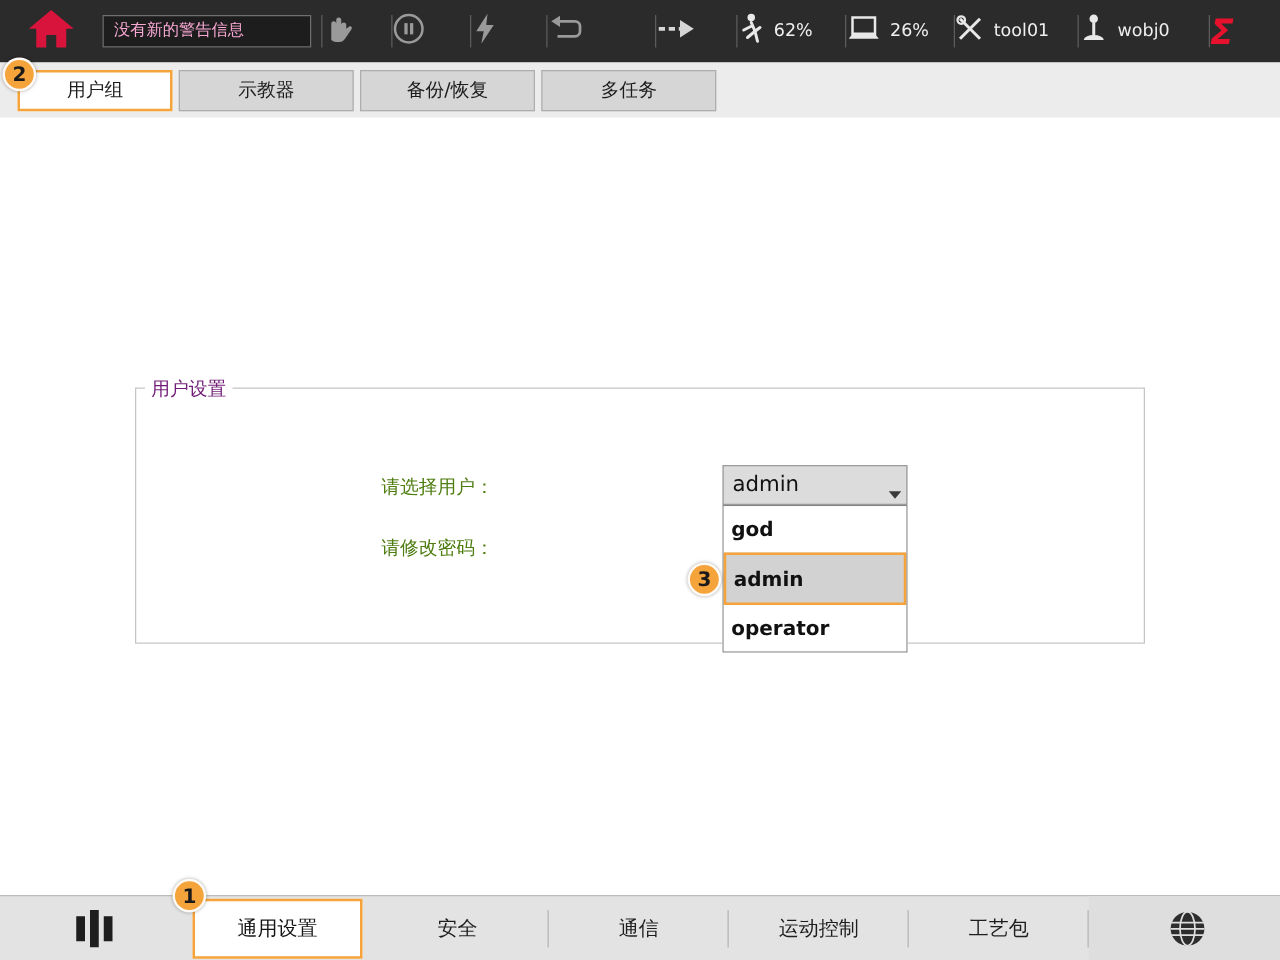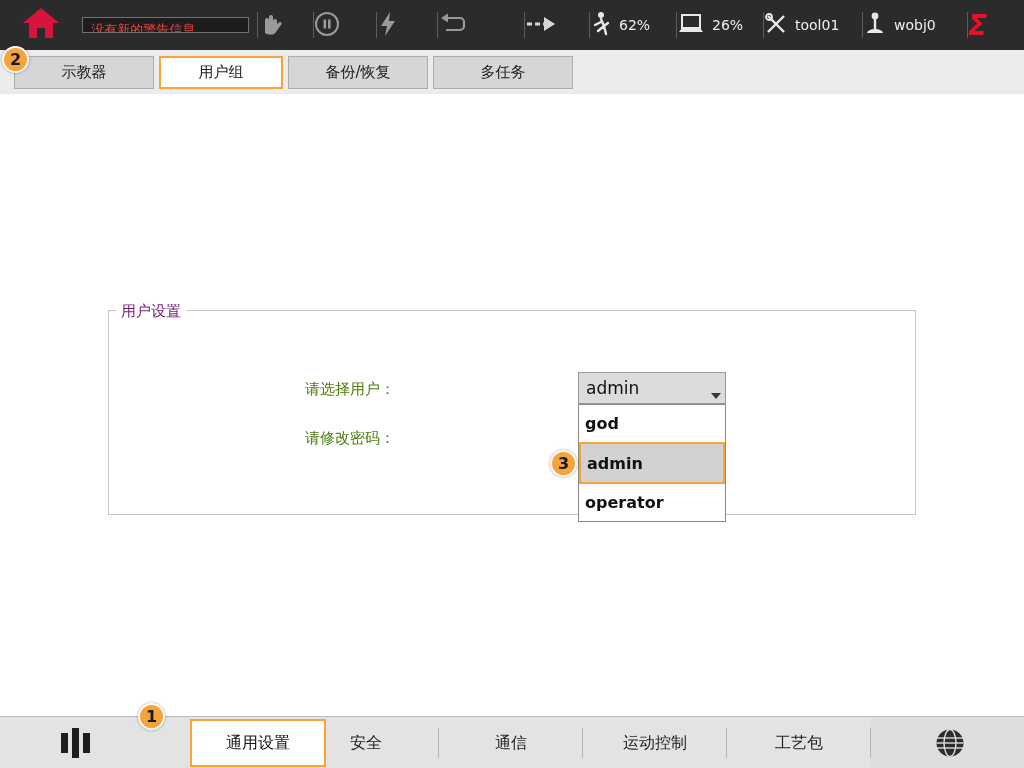--- a/index.html
+++ b/index.html
@@ -3,21 +3,21 @@
 <meta charset="utf-8">
 <style>
   * { margin:0; padding:0; box-sizing:border-box; }
   html,body { background:#888; }
   body { font-family:"DejaVu Sans","Liberation Sans",sans-serif; }
   .screen { position:relative; width:1024px; height:768px; background:#ffffff; overflow:hidden; margin:0 auto; }
 
   
   .topbar { position:absolute; top:0; left:0; width:1024px; height:50px; background:#2b2b2b; display:flex; align-items:center; }
   .home-btn { width:84px; height:50px; display:flex; align-items:center; justify-content:center; cursor:pointer; }
-  .msgbox { width:170px; height:16px; background:#1d1d1d; border:1px solid #6f6f6f; color:#ef4444; font-size:13px; line-height:24px; padding-left:8px; margin-right:8px; white-space:nowrap; overflow:hidden; }
+  .msgbox { width:170px; height:26px; background:#1d1d1d; border:1px solid #6f6f6f; color:#f9a8d4; font-size:13px; line-height:24px; padding-left:8px; margin-right:8px; white-space:nowrap; overflow:hidden; }
   .tb-sep { width:1px; height:26px; background:#5c5c5c; flex:0 0 auto; }
   .tb-cell { height:62px; display:flex; align-items:center; justify-content:flex-start; gap:7px; color:#e9e9e9; font-size:14px; flex:0 0 auto; }
   .tb-text { color:#efefef; font-size:14px; }
   .brand { font-size:28px; font-weight:bold; font-style:italic; color:#e8112d; }
 
   
   .tabbar { position:absolute; top:50px; left:0; width:1024px; height:44px; background:#ececec; display:flex; align-items:center; padding-left:14px; gap:5px; }
   .tab { width:140px; height:33px; display:flex; align-items:center; justify-content:center; font-size:15px; color:#1c1c1c; background:#d6d6d6; border:1px solid #adadad; cursor:pointer; }
   .tab.selected { width:124px; background:#ffffff; border:2px solid #F5A33B; }
 
@@ -32,21 +32,21 @@
   .combo-arrow { position:absolute; right:4px; bottom:4px; width:0; height:0; border-left:5px solid transparent; border-right:5px solid transparent; border-top:6px solid #3a3a3a; }
 
   .dropdown { position:absolute; left:578px; top:404px; width:148px; background:#ffffff; border:1px solid #878787; z-index:5;font-weight:bold; }
   .dd-item { height:37px; display:flex; align-items:center; padding-left:6px; font-size:16px; color:#111; background:#ffffff; cursor:pointer; }
   .dd-item.highlight { height:42px; background:#d2d2d2; border:2px solid #F5A33B; }
 
   
   .bottombar { position:absolute; left:0; bottom:0; width:1024px; height:52px; background:#e3e3e3; border-top:1px solid #bcbcbc; }
   .bb-right { position:absolute; left:871px; top:0; width:153px; height:52px; background:#dedede; }
   .apps-btn { position:absolute; left:58px; top:11px; width:36px; height:30px; cursor:pointer; }
-  .bb-tab-selected { position:absolute; left:154px; top:2px; width:136px; height:48px; background:#ffffff; border:2px solid #F5A33B; display:flex; align-items:center; justify-content:center; font-size:16px; color:#141414; cursor:pointer; z-index:2;margin-left:36px; }
+  .bb-tab-selected { position:absolute; left:154px; top:2px; width:136px; height:48px; background:#ffffff; border:2px solid #F5A33B; display:flex; align-items:center; justify-content:center; font-size:16px; color:#141414; cursor:pointer; z-index:2; }
   .bb-tab { position:absolute; top:0; height:52px; width:142px; line-height:52px; text-align:center; font-size:16px; color:#1e1e1e; cursor:pointer; }
   .bb-sep { position:absolute; top:11px; width:1px; height:30px; background:#b5b5b5; }
   .globe-btn { position:absolute; left:934px; top:10px; width:32px; height:32px; cursor:pointer; }
 
   
   .badge { position:absolute; width:27px; height:27px; border-radius:50%; background:#F5A33B; border:2px solid rgba(255,255,255,0.95); color:#1a1a1a; font-size:16px; font-weight:bold; display:flex; align-items:center; justify-content:center; z-index:20; box-shadow:0 0 3px rgba(0,0,0,.35); }
   .badge-1 { left:138px; top:703px; }
   .badge-2 { left:2px;   top:46px; }
   .badge-3 { left:550px; top:450px; }
 </style>
@@ -152,22 +152,22 @@
       </span>
       <span class="tb-text">wobj0</span>
     </div>
     <div class="tb-sep"></div>
     <div class="tb-cell" style="width:56px;">
       <span class="brand">Σ</span>
     </div>
   </div>
 
   <div class="tabbar">
+    <div class="tab selected">用户组</div>
     <div class="tab">示教器</div>
-    <div class="tab selected">用户组</div>
     <div class="tab">备份/恢复</div>
     <div class="tab">多任务</div>
   </div>
 
   <div class="groupbox"></div>
   <div class="group-title">用户设置</div>
 
   <div class="form-label lbl-user">请选择用户：</div>
   <div class="form-label lbl-pass">请修改密码：</div>
 

